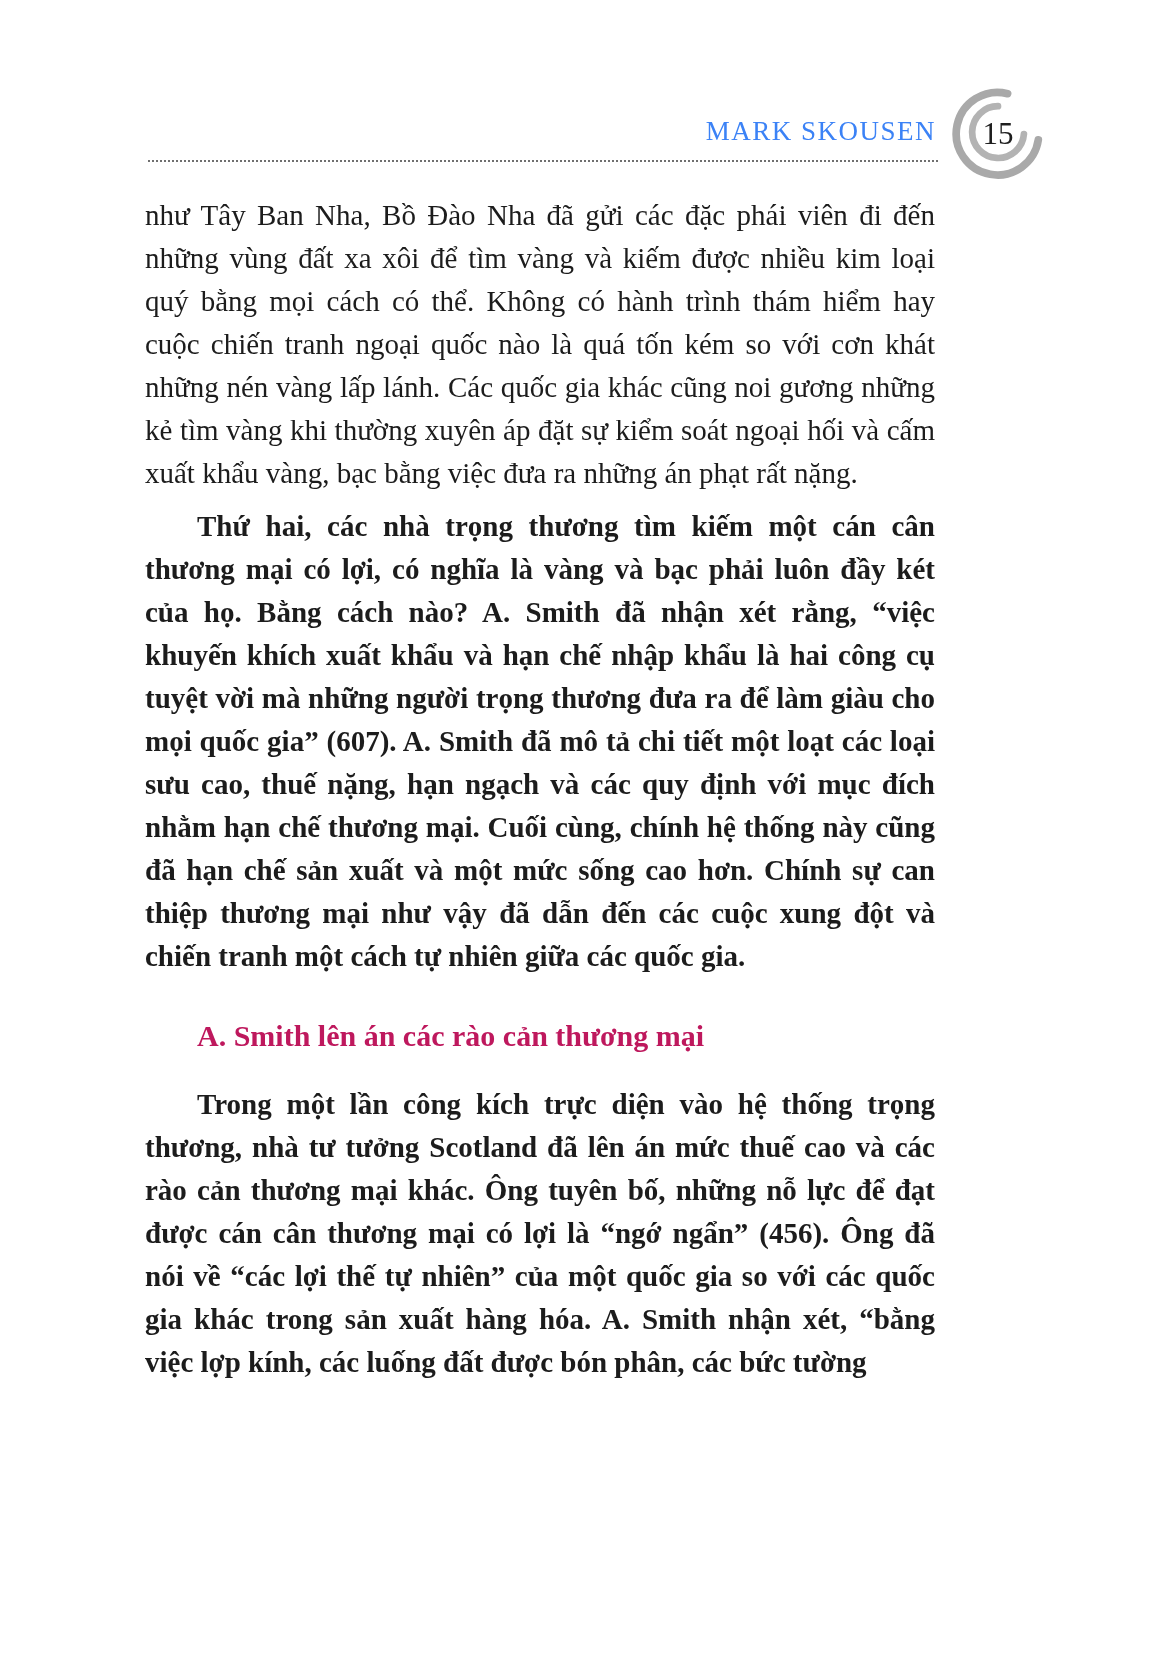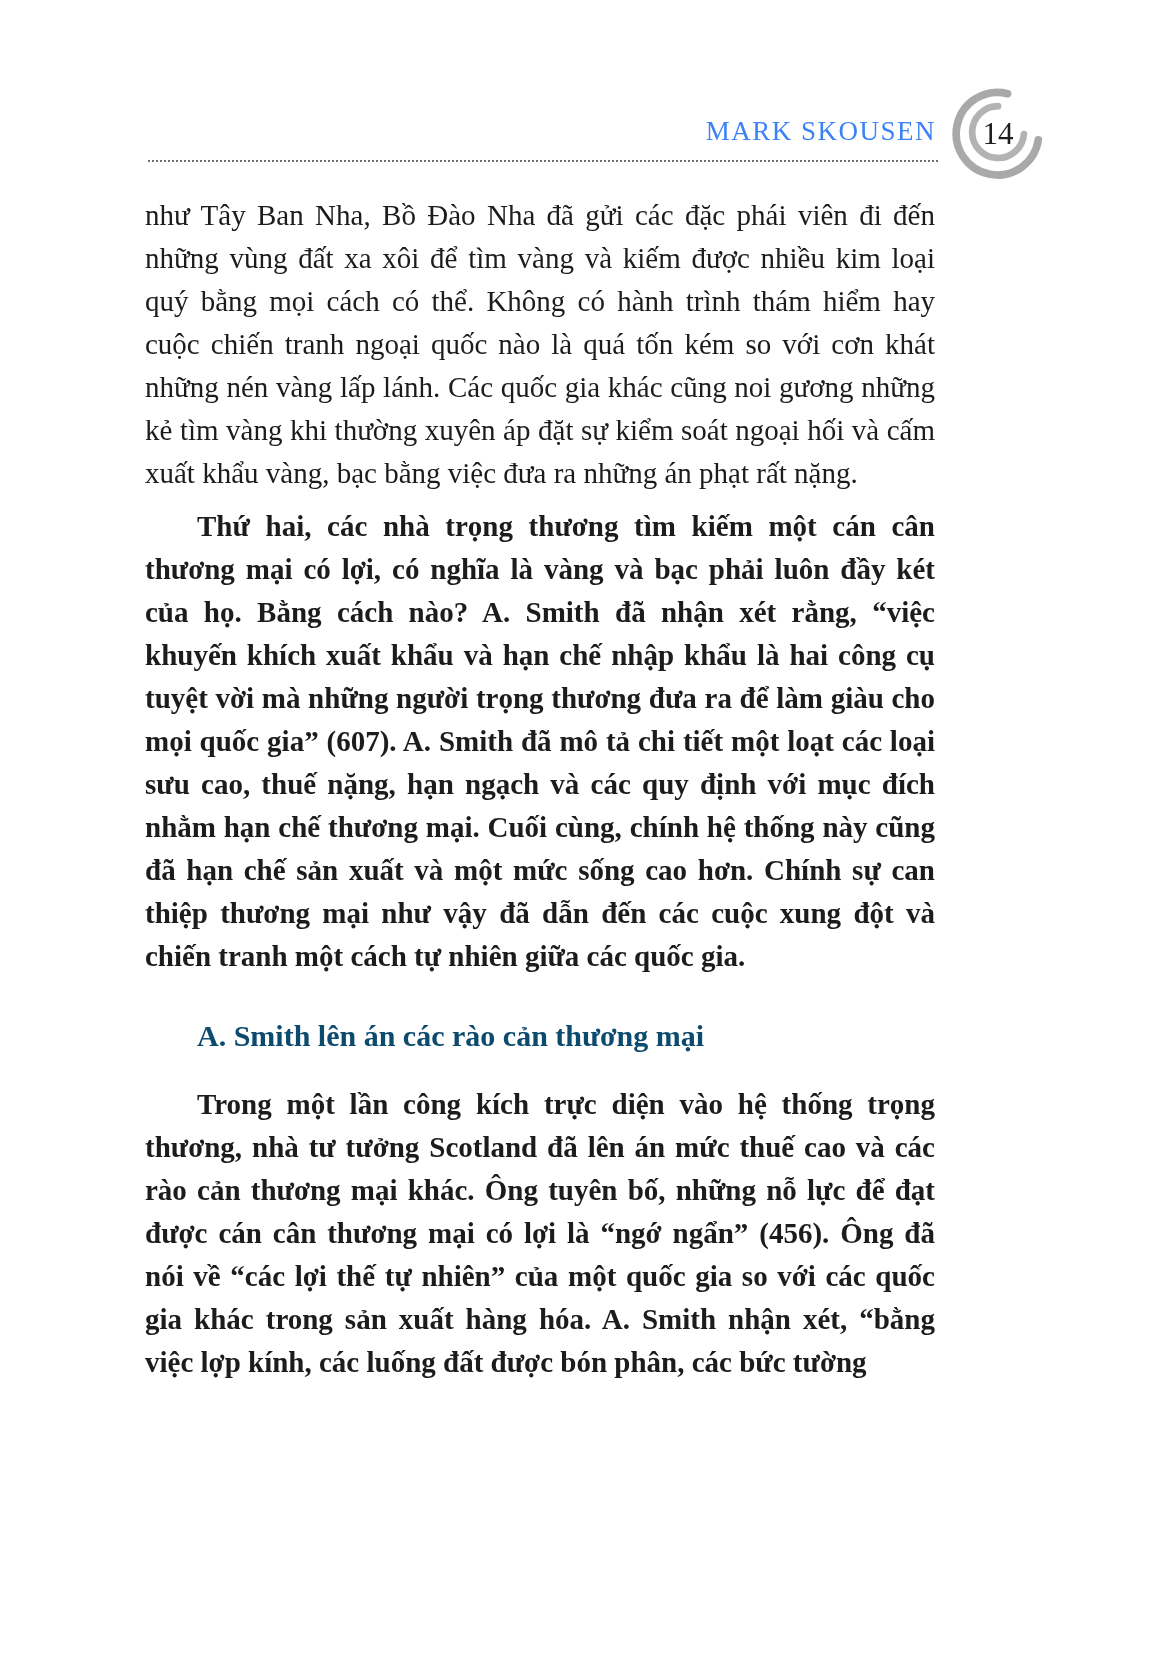--- a/index.html
+++ b/index.html
@@ -73,41 +73,41 @@
     margin: 0 0 10px 0;
   }
   .body-text p.indent {
     text-indent: 52px;
     font-weight: bold;
   }
   .section-heading {
     margin: 36px 0 26px 52px;
     font-size: 30px;
     font-weight: bold;
-    color: #0c4a6e;
+    color: #be185d;
     text-align: left;
   }
 </style>
 </head>
 <body>
 
 <div class="page">
 
   <div class="header-author">MARK SKOUSEN</div>
 
   <div class="dotted-rule"></div>
 
   <div class="page-badge">
     <span>
       <svg width="96" height="96" viewBox="0 0 100 100">
         <path d="M 60 8 A 43 43 0 1 0 92 56" fill="none" stroke="#a9a9a9" stroke-width="8" stroke-linecap="round"></path>
         <path d="M 50 21 A 27 27 0 1 0 77 50" fill="none" stroke="#b3b3b3" stroke-width="7" stroke-linecap="round"></path>
       </svg>
     </span>
-    <span class="page-num">14</span>
+    <span class="page-num">15</span>
   </div>
 
   <div class="body-text">
     <p>như Tây Ban Nha, Bồ Đào Nha đã gửi các đặc phái viên đi đến những vùng đất xa xôi để tìm vàng và kiếm được nhiều kim loại quý bằng mọi cách có thể. Không có hành trình thám hiểm hay cuộc chiến tranh ngoại quốc nào là quá tốn kém so với cơn khát những nén vàng lấp lánh. Các quốc gia khác cũng noi gương những kẻ tìm vàng khi thường xuyên áp đặt sự kiểm soát ngoại hối và cấm xuất khẩu vàng, bạc bằng việc đưa ra những án phạt rất nặng.</p>
     <p class="indent">Thứ hai, các nhà trọng thương tìm kiếm một cán cân thương mại có lợi, có nghĩa là vàng và bạc phải luôn đầy két của họ. Bằng cách nào? A. Smith đã nhận xét rằng, “việc khuyến khích xuất khẩu và hạn chế nhập khẩu là hai công cụ tuyệt vời mà những người trọng thương đưa ra để làm giàu cho mọi quốc gia” (607). A. Smith đã mô tả chi tiết một loạt các loại sưu cao, thuế nặng, hạn ngạch và các quy định với mục đích nhằm hạn chế thương mại. Cuối cùng, chính hệ thống này cũng đã hạn chế sản xuất và một mức sống cao hơn. Chính sự can thiệp thương mại như vậy đã dẫn đến các cuộc xung đột và chiến tranh một cách tự nhiên giữa các quốc gia.</p>
     <h2 class="section-heading">A. Smith lên án các rào cản thương mại</h2>
     <p class="indent">Trong một lần công kích trực diện vào hệ thống trọng thương, nhà tư tưởng Scotland đã lên án mức thuế cao và các rào cản thương mại khác. Ông tuyên bố, những nỗ lực để đạt được cán cân thương mại có lợi là “ngớ ngẩn” (456). Ông đã nói về “các lợi thế tự nhiên” của một quốc gia so với các quốc gia khác trong sản xuất hàng hóa. A. Smith nhận xét, “bằng việc lợp kính, các luống đất được bón phân, các bức tường</p>
   </div>
 
 </div>

